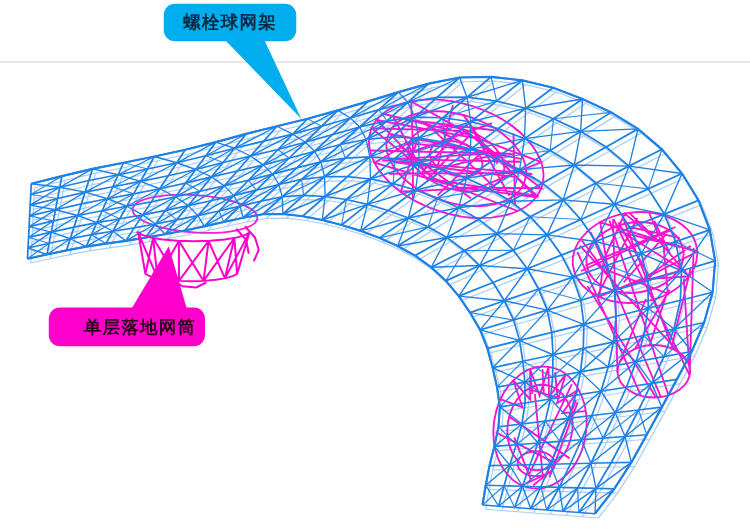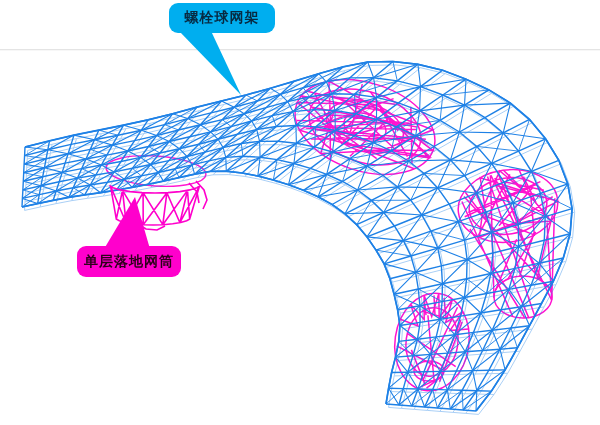--- a/index.html
+++ b/index.html
@@ -2,24 +2,24 @@
 <html><head>
 <meta charset="utf-8">
 <style>
   html,body{margin:0;padding:0;background:#fff;}
   body{font-family:"DejaVu Sans",sans-serif;}
   .stage{position:relative;width:600px;height:425px;background:#fff;overflow:hidden;}
   svg#scene{position:absolute;left:0;top:0;}
   .callout{
     position:absolute;display:flex;align-items:center;justify-content:center;
     border-radius:9px;font-weight:bold;font-size:14px;letter-spacing:1px;
-    z-index:5;user-select:none;white-space:nowrap;margin-left:38px;
+    z-index:5;user-select:none;white-space:nowrap;
   }
   .callout-top{left:131px;top:3px;width:106px;height:30px;background:#00AEEF;color:#072A42;}
-  .callout-bottom{left:39px;top:246px;width:104px;height:31px;background:#FF00CC;color:#2E001B;}
+  .callout-bottom{left:39px;top:246px;width:104px;height:31px;background:#FF00CC;color:#2E001B;padding-left:21px;}
 </style>
 </head>
 <body>
 
 <div class="stage">
   <svg id="scene" width="600" height="425" viewBox="0 0 600 425">
       <rect x="0" y="49" width="600" height="1.3" fill="#E4E4E4"></rect>
       <g stroke="#FF00CC" fill="none" stroke-width="1.5" opacity="0.92">
         <ellipse cx="365" cy="127" rx="72.0" ry="44.0" transform="rotate(18 365 127)"></ellipse>
         <ellipse cx="365" cy="127" rx="57.6" ry="35.2" transform="rotate(18 365 127)"></ellipse>

